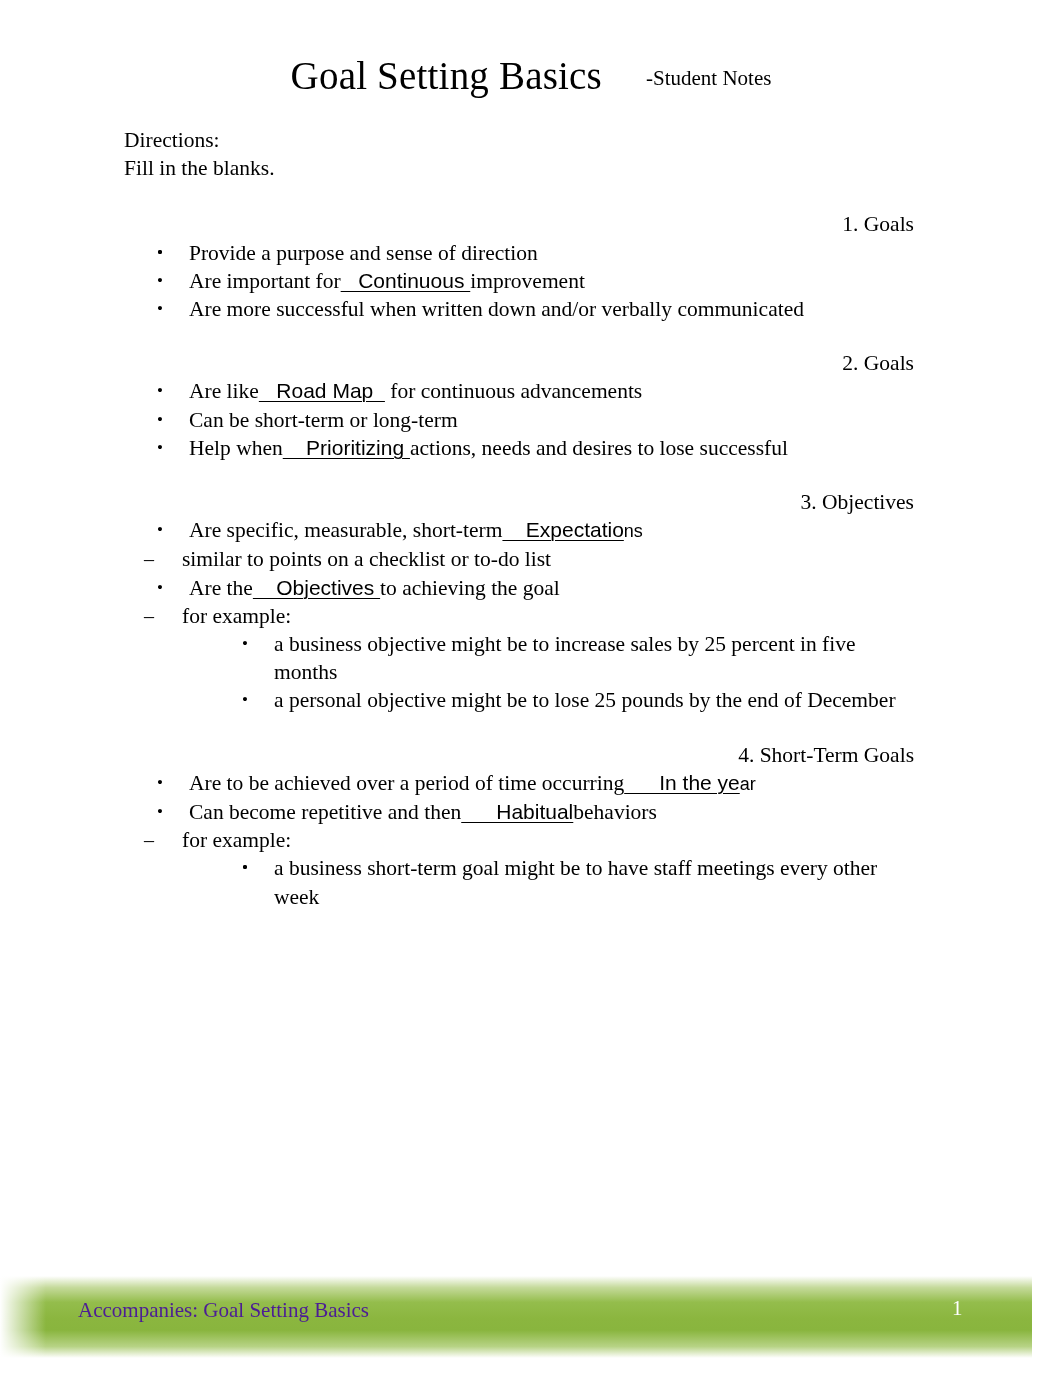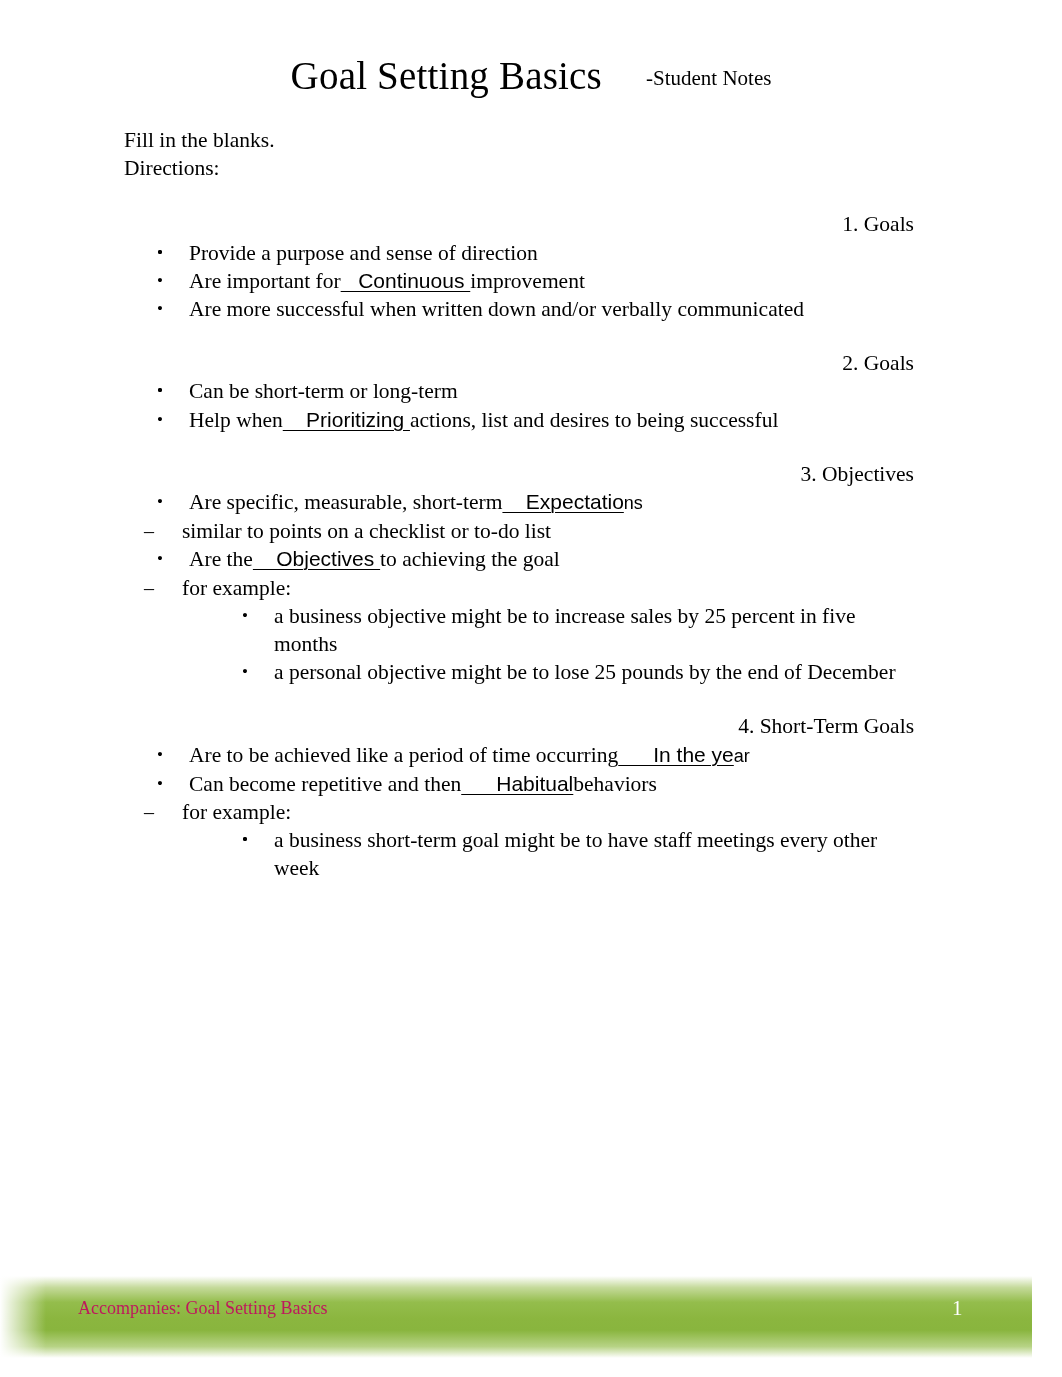--- a/index.html
+++ b/index.html
@@ -162,22 +162,22 @@
         #94bd4c 32%,
         #8bb63f 52%,
         #89b53e 66%,
         #b7d385 86%,
         #ffffff 100%);
   }
   .footer-text {
     position: absolute;
     left: 78px;
     top: 22px;
-    font-size: 18px;
-    color: #be185d;
+    font-size: 21px;
+    color: #4c1d95;
     white-space: nowrap;
   }
   .footer-page {
     position: absolute;
     left: 952px;
     top: 20px;
     font-size: 21px;
     color: #ffffff;
   }
 </style>
@@ -185,22 +185,22 @@
 <body>
 
 <div class="page">
 
   <div class="title-row">
     <span class="doc-title">Goal Setting Basics</span><span class="doc-subtitle">-Student Notes</span>
   </div>
 
   <div class="content">
 
+    <div class="para"><span>Directions:</span></div>
     <div class="para"><span>Fill in the blanks.</span></div>
-    <div class="para"><span>Directions:</span></div>
 
     <div class="spacer"></div>
 
     <div class="section-head">1. Goals</div>
     <ul class="lvl1">
       <li>
         <span class="bullet">•</span>
       </li>
       <li>
         <span class="bullet">•</span>
@@ -215,28 +215,29 @@
         <span class="wrapline">Are more successful when written down and/or verbally communicated</span>
       </li>
     </ul>
 
     <div class="spacer-sm"></div>
 
     <div class="section-head">2. Goals</div>
     <ul class="lvl1">
       <li>
         <span class="bullet">•</span>
+        <span class="para"><span>Are like</span><span class="blank">   Road Map  </span><span> for continuous advancements</span></span>
       </li>
       <li>
         <span class="bullet">•</span>
         <span class="para">Can be short-term or long-term</span>
       </li>
       <li>
         <span class="bullet">•</span>
-        <span class="wrapline"><span>Help when</span><span class="blank">    Prioritizing </span><span>actions, list and desires to being successful</span></span>
+        <span class="wrapline"><span>Help when</span><span class="blank">    Prioritizing </span><span>actions, needs and desires to lose successful</span></span>
       </li>
     </ul>
 
     <div class="spacer-sm"></div>
 
     <div class="section-head">3. Objectives</div>
     <ul class="lvl1">
       <li>
         <span class="bullet">•</span>
         <span class="para"><span>Are specific, measurable, short-term</span><span class="blank">    Expectatio</span><span class="blank-tail">ns</span></span>
@@ -272,21 +273,21 @@
         </li>
       </ul>
     </div>
 
     <div class="spacer-sm"></div>
 
     <div class="section-head">4. Short-Term Goals</div>
     <ul class="lvl1">
       <li>
         <span class="bullet">•</span>
-        <span class="para"><span>Are to be achieved like a period of time occurring</span><span class="blank">      In the ye</span><span class="blank-tail">ar</span></span>
+        <span class="para"><span>Are to be achieved over a period of time occurring</span><span class="blank">      In the ye</span><span class="blank-tail">ar</span></span>
       </li>
       <li>
         <span class="bullet">•</span>
         <span class="para"><span>Can become repetitive and then</span><span class="blank">      Habitual</span><span>behaviors</span></span>
       </li>
     </ul>
     <ul class="lvl2">
       <li>
         <span class="dash">–</span>
         <span class="para">for  example:</span>

